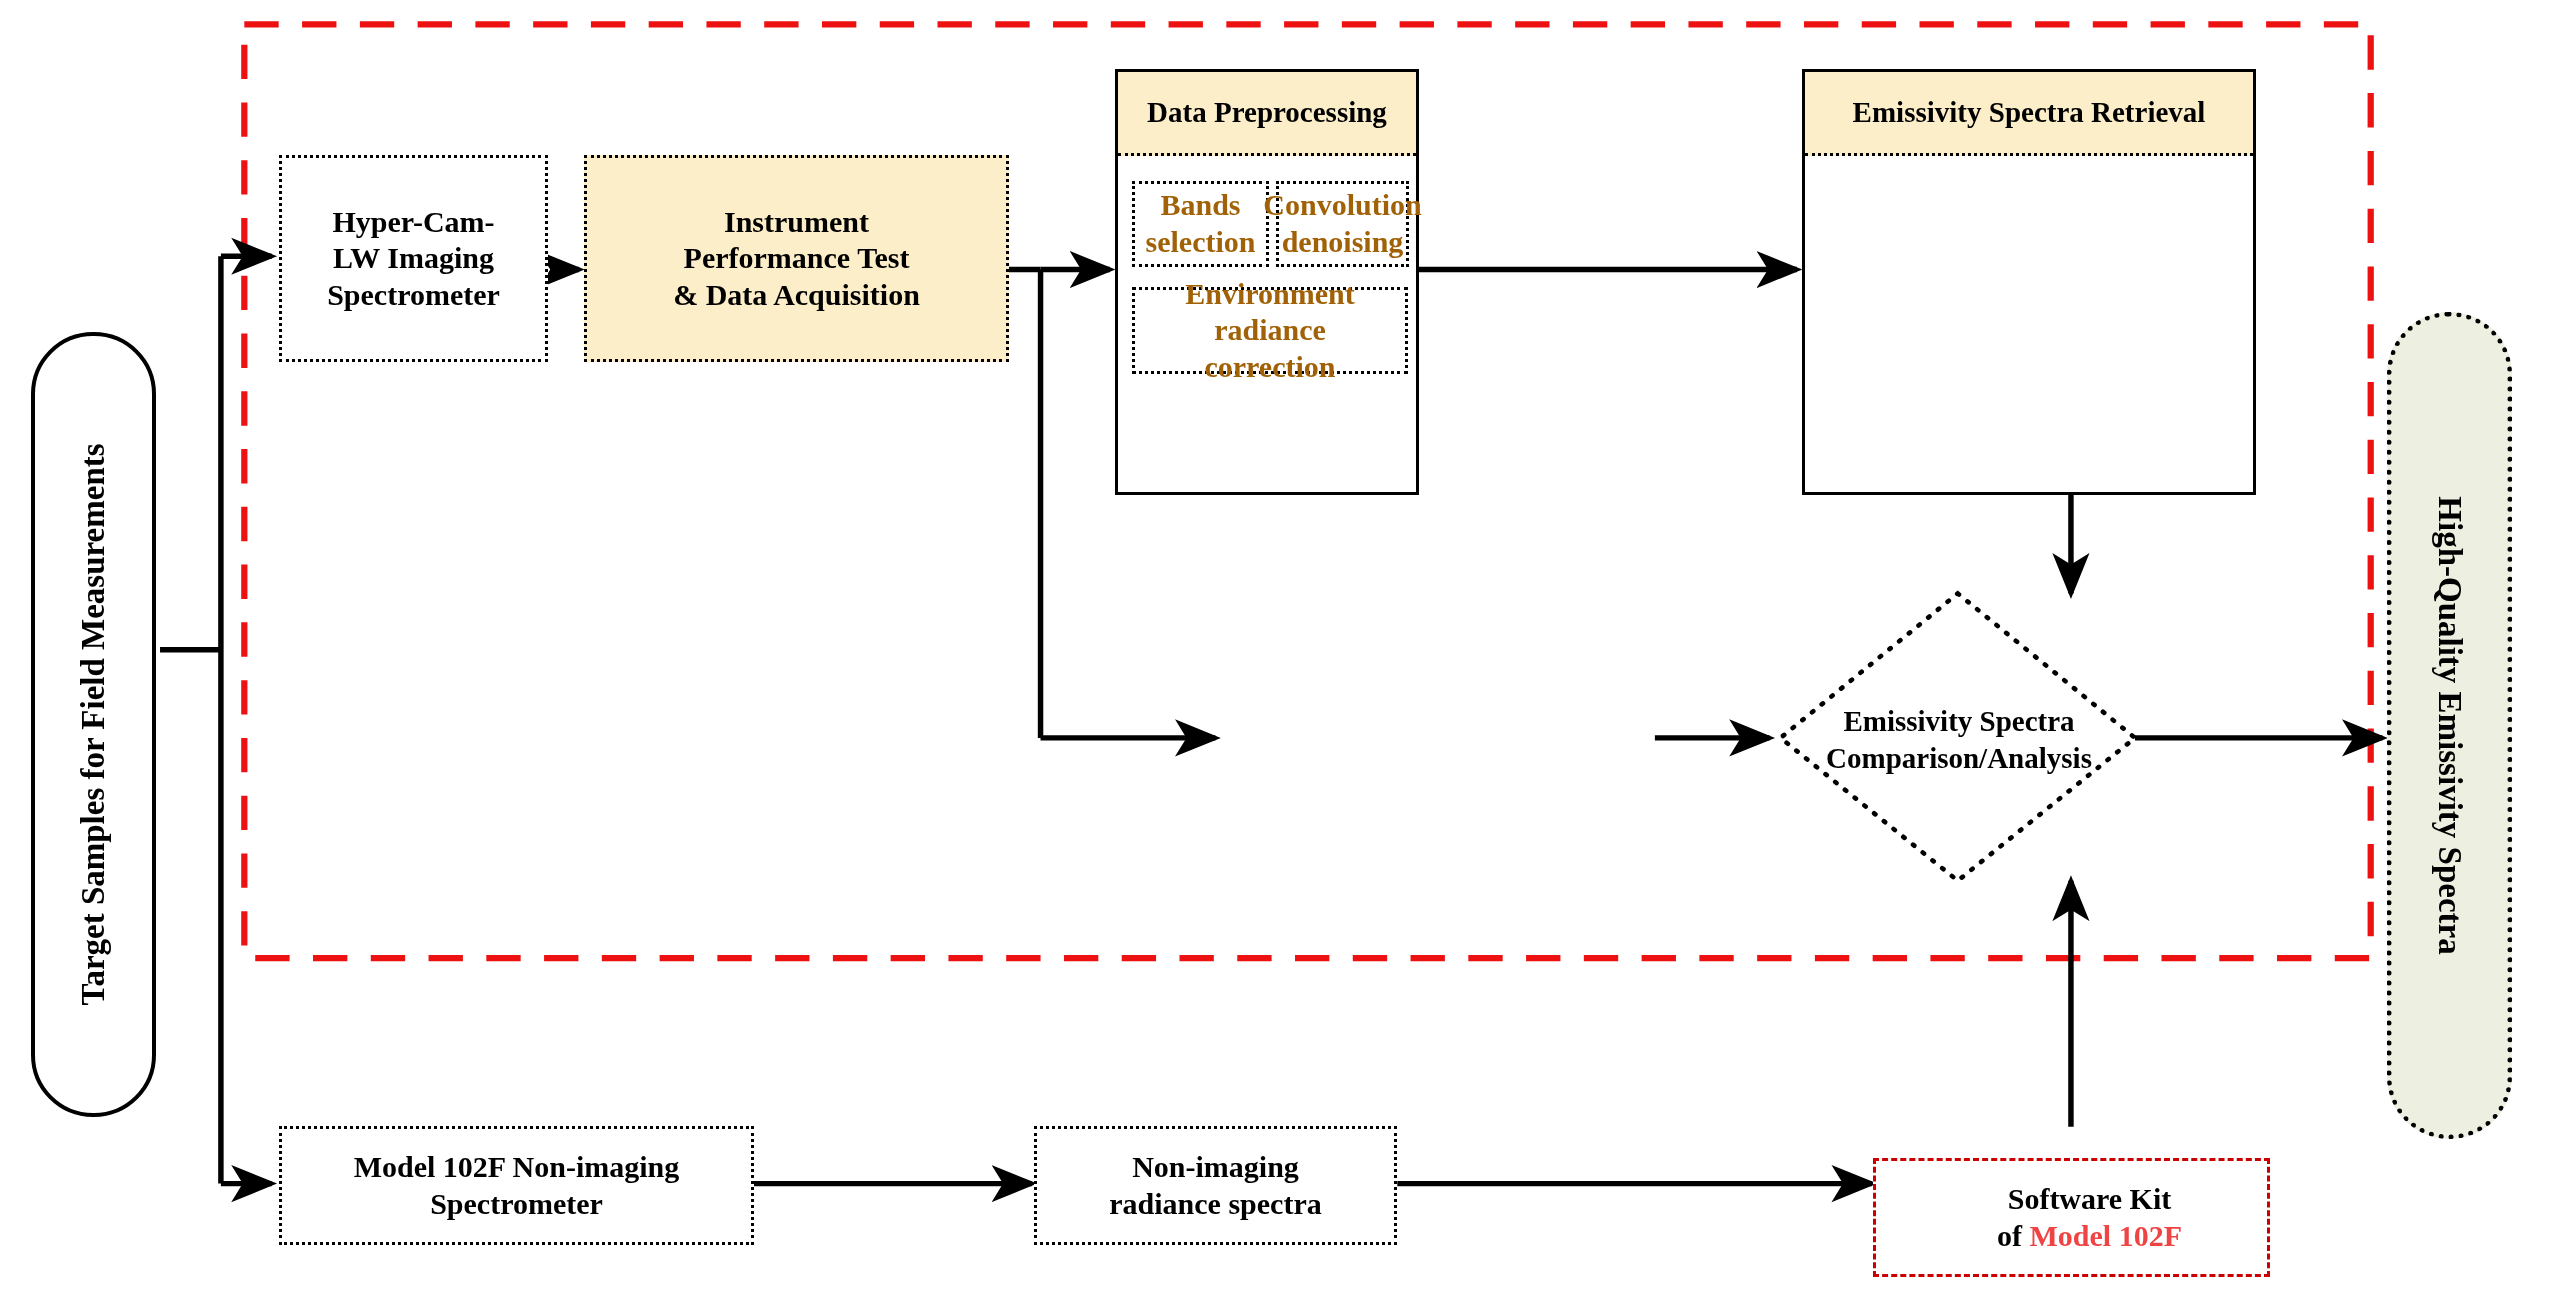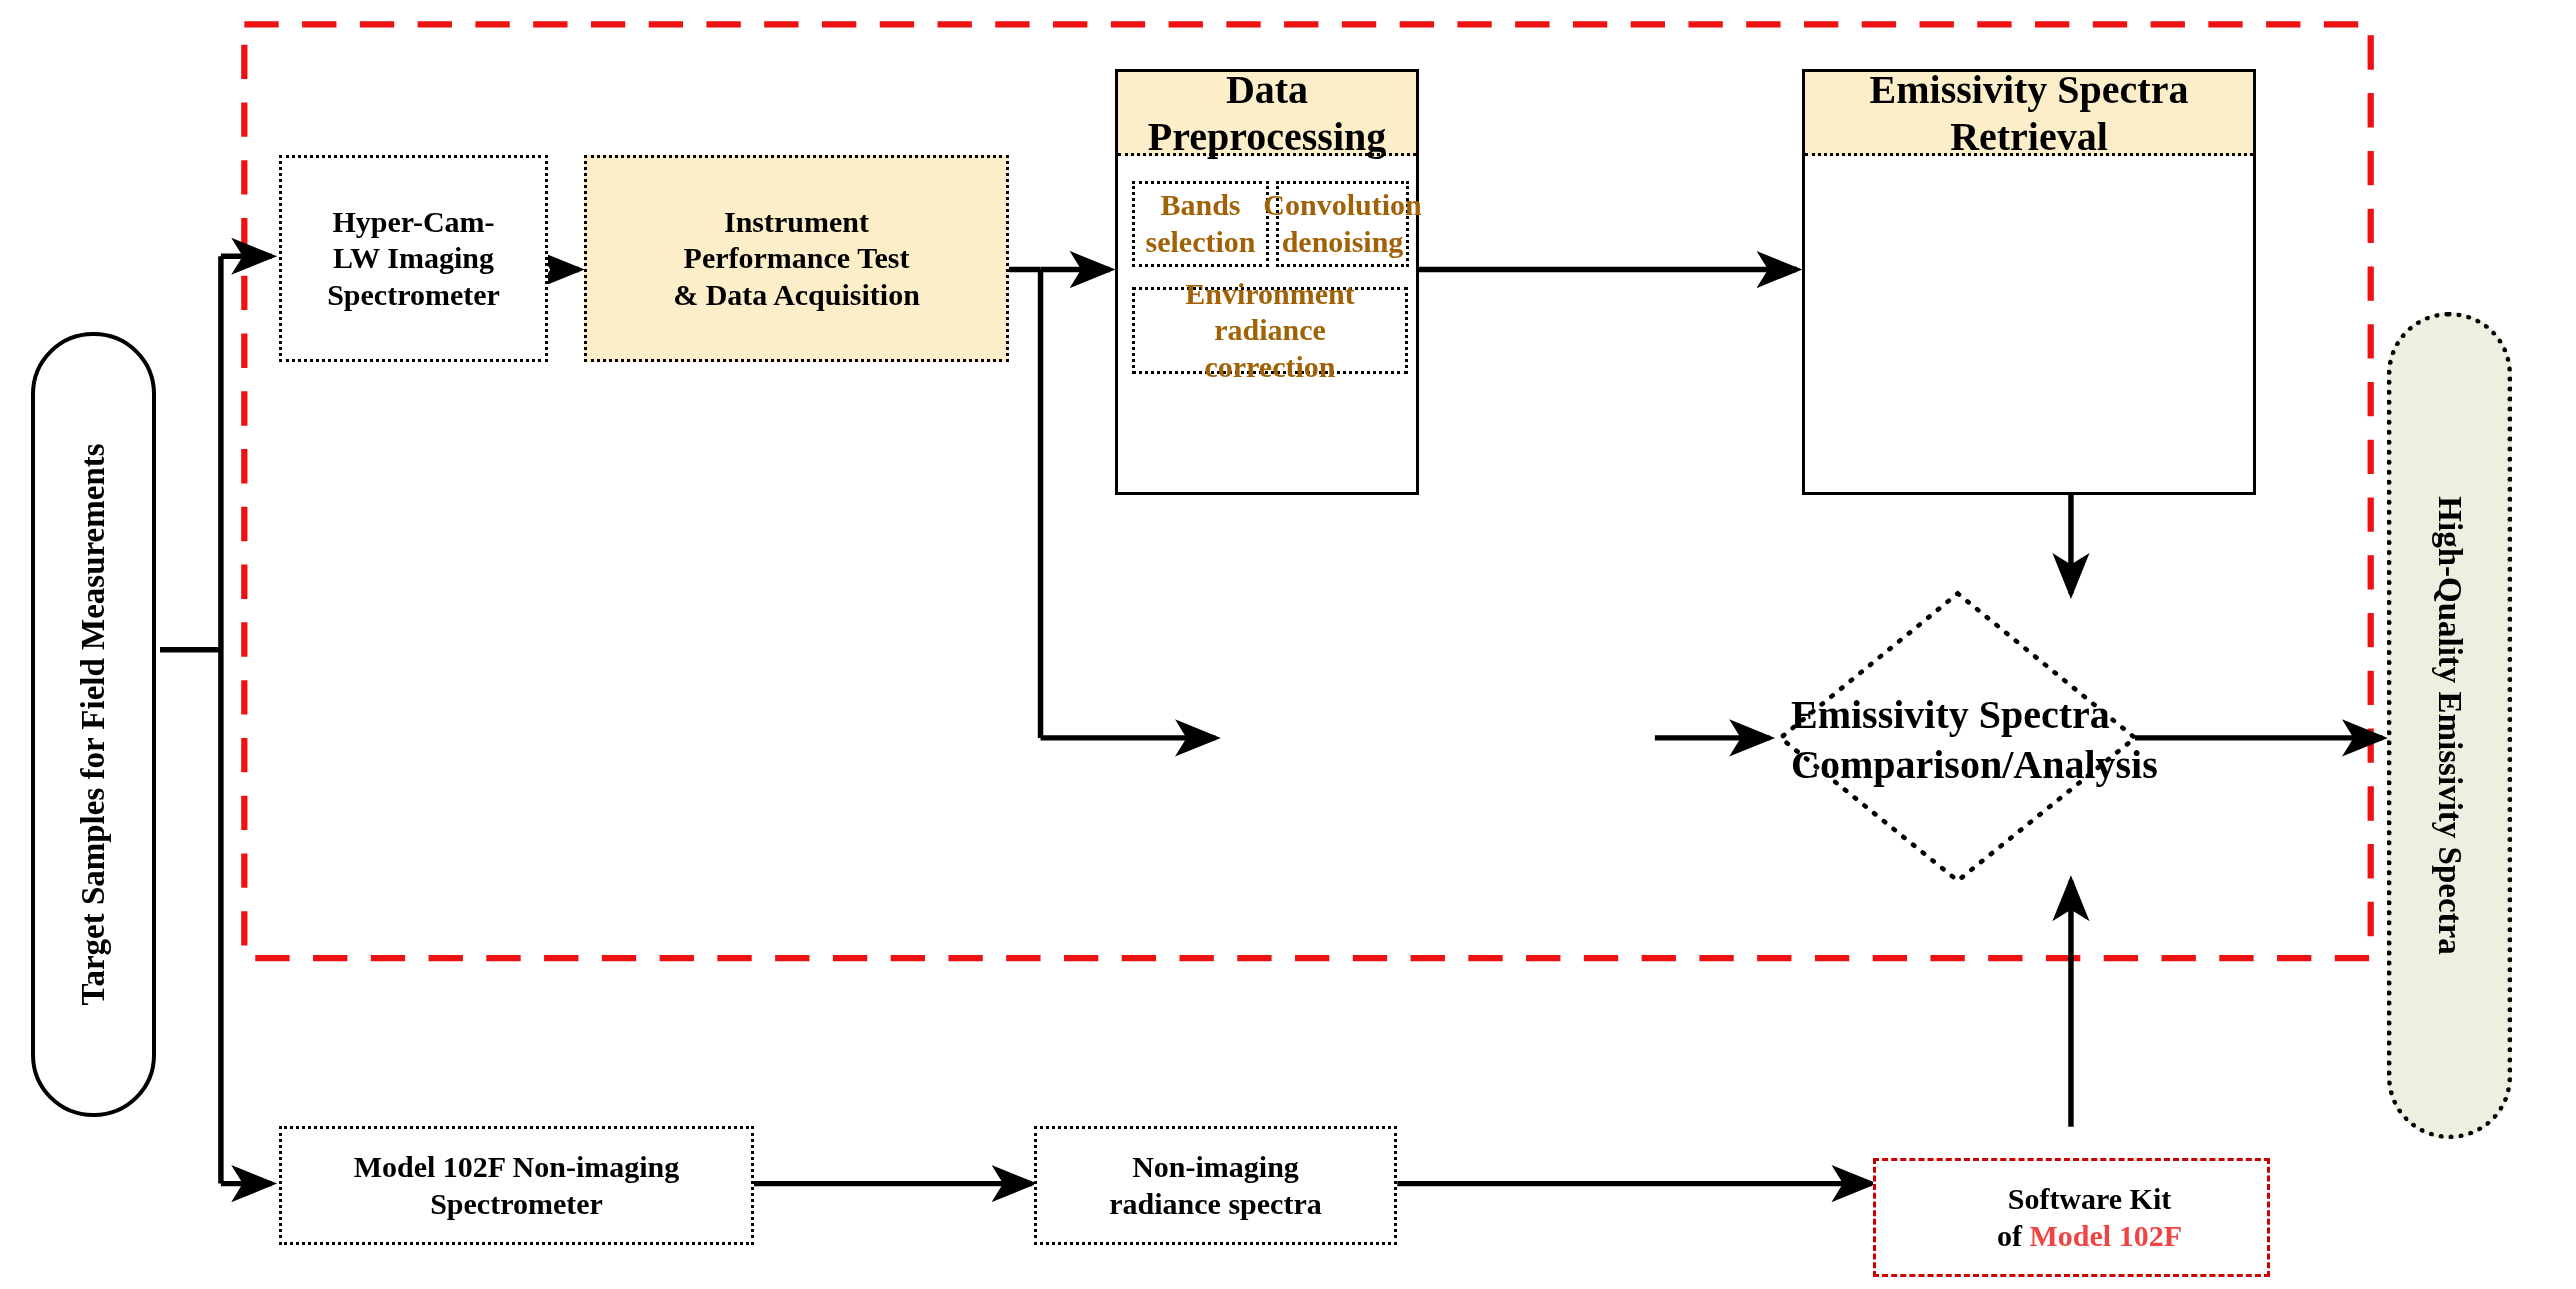--- a/index.html
+++ b/index.html
@@ -93,34 +93,34 @@
     font-weight: bold;
     color: #000000;
   }
   .rot-cw  { transform: rotate(90deg); }
   .rot-ccw { transform: rotate(-90deg); }
 
   
   .diamond-label {
     position: absolute;
     display: flex;
-    align-items: flex-start;
+    align-items: center;
     justify-content: center;
     text-align: center;
     font-weight: bold;
     color: #000000;
     line-height: 1.25;
     background: transparent;
   }
 
   .red-text { color: #ef4444; }
   .blk { color: #000000; }
 
   .fs-big   { font-size: 33px; }
-  .fs-mid   { font-size: 40px; }
+  .fs-mid   { font-size: 29px; }
   .fs-small { font-size: 30px; }
 </style>
 </head>
 <body>
 
 <div id="canvas">
 
   <svg class="layer" viewBox="0 0 3300 1652">
     <defs>
       <marker id="arrowhead" markerWidth="9" markerHeight="9" refX="7.4" refY="3.6" orient="auto" markerUnits="strokeWidth">

